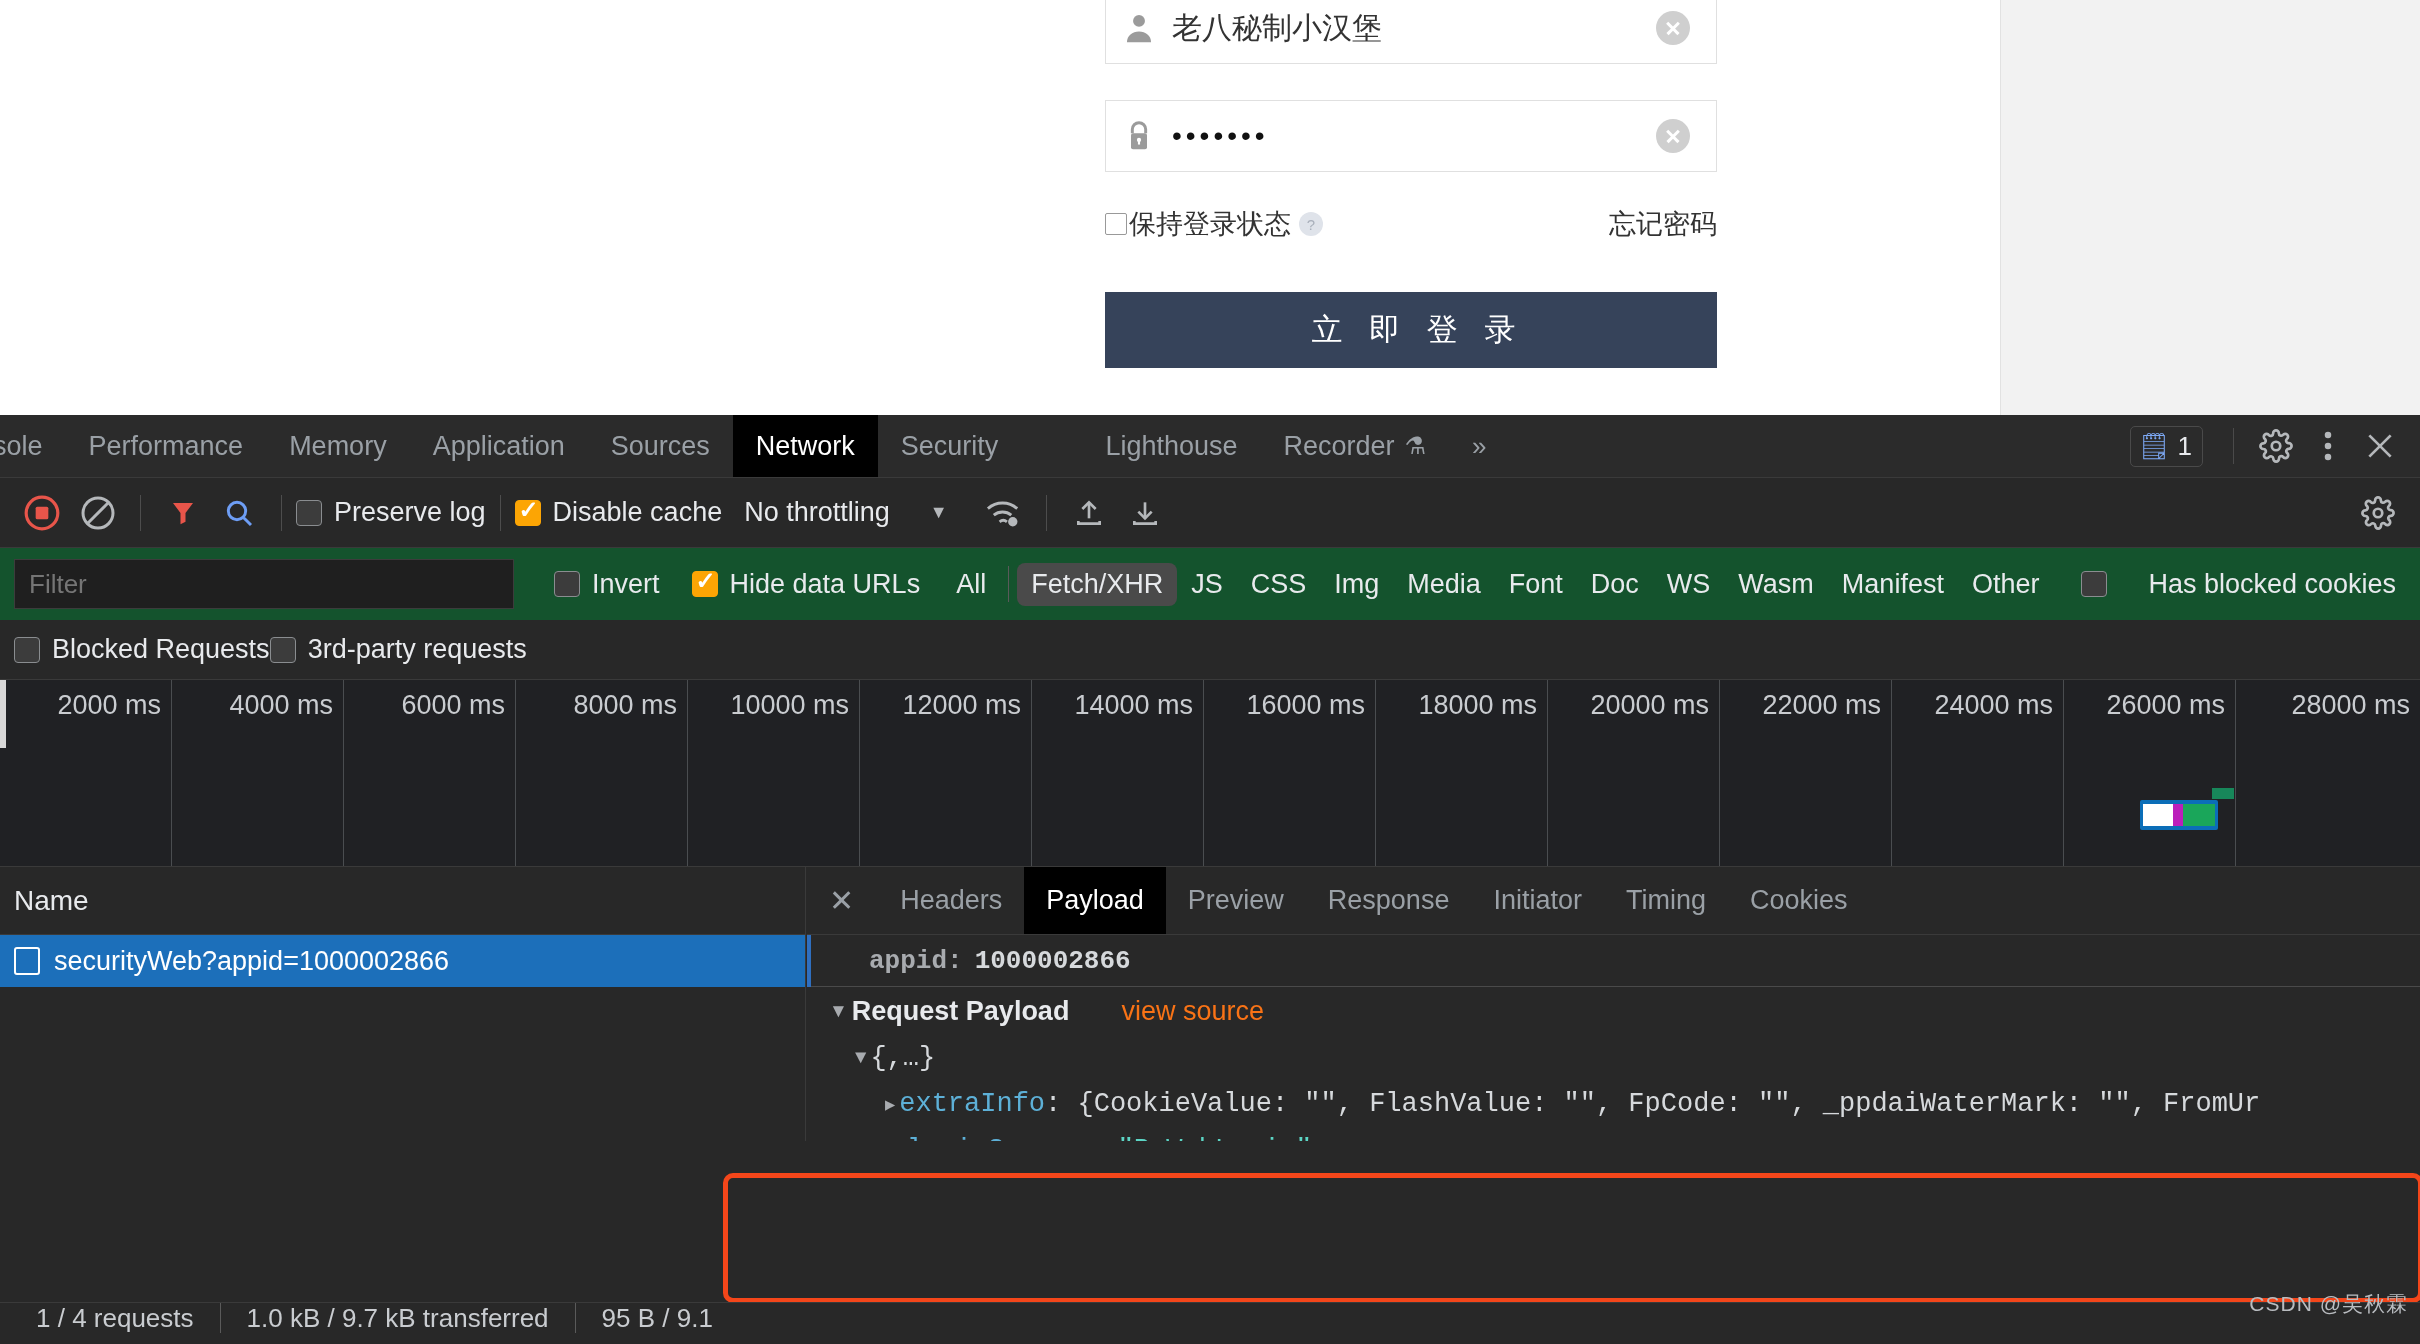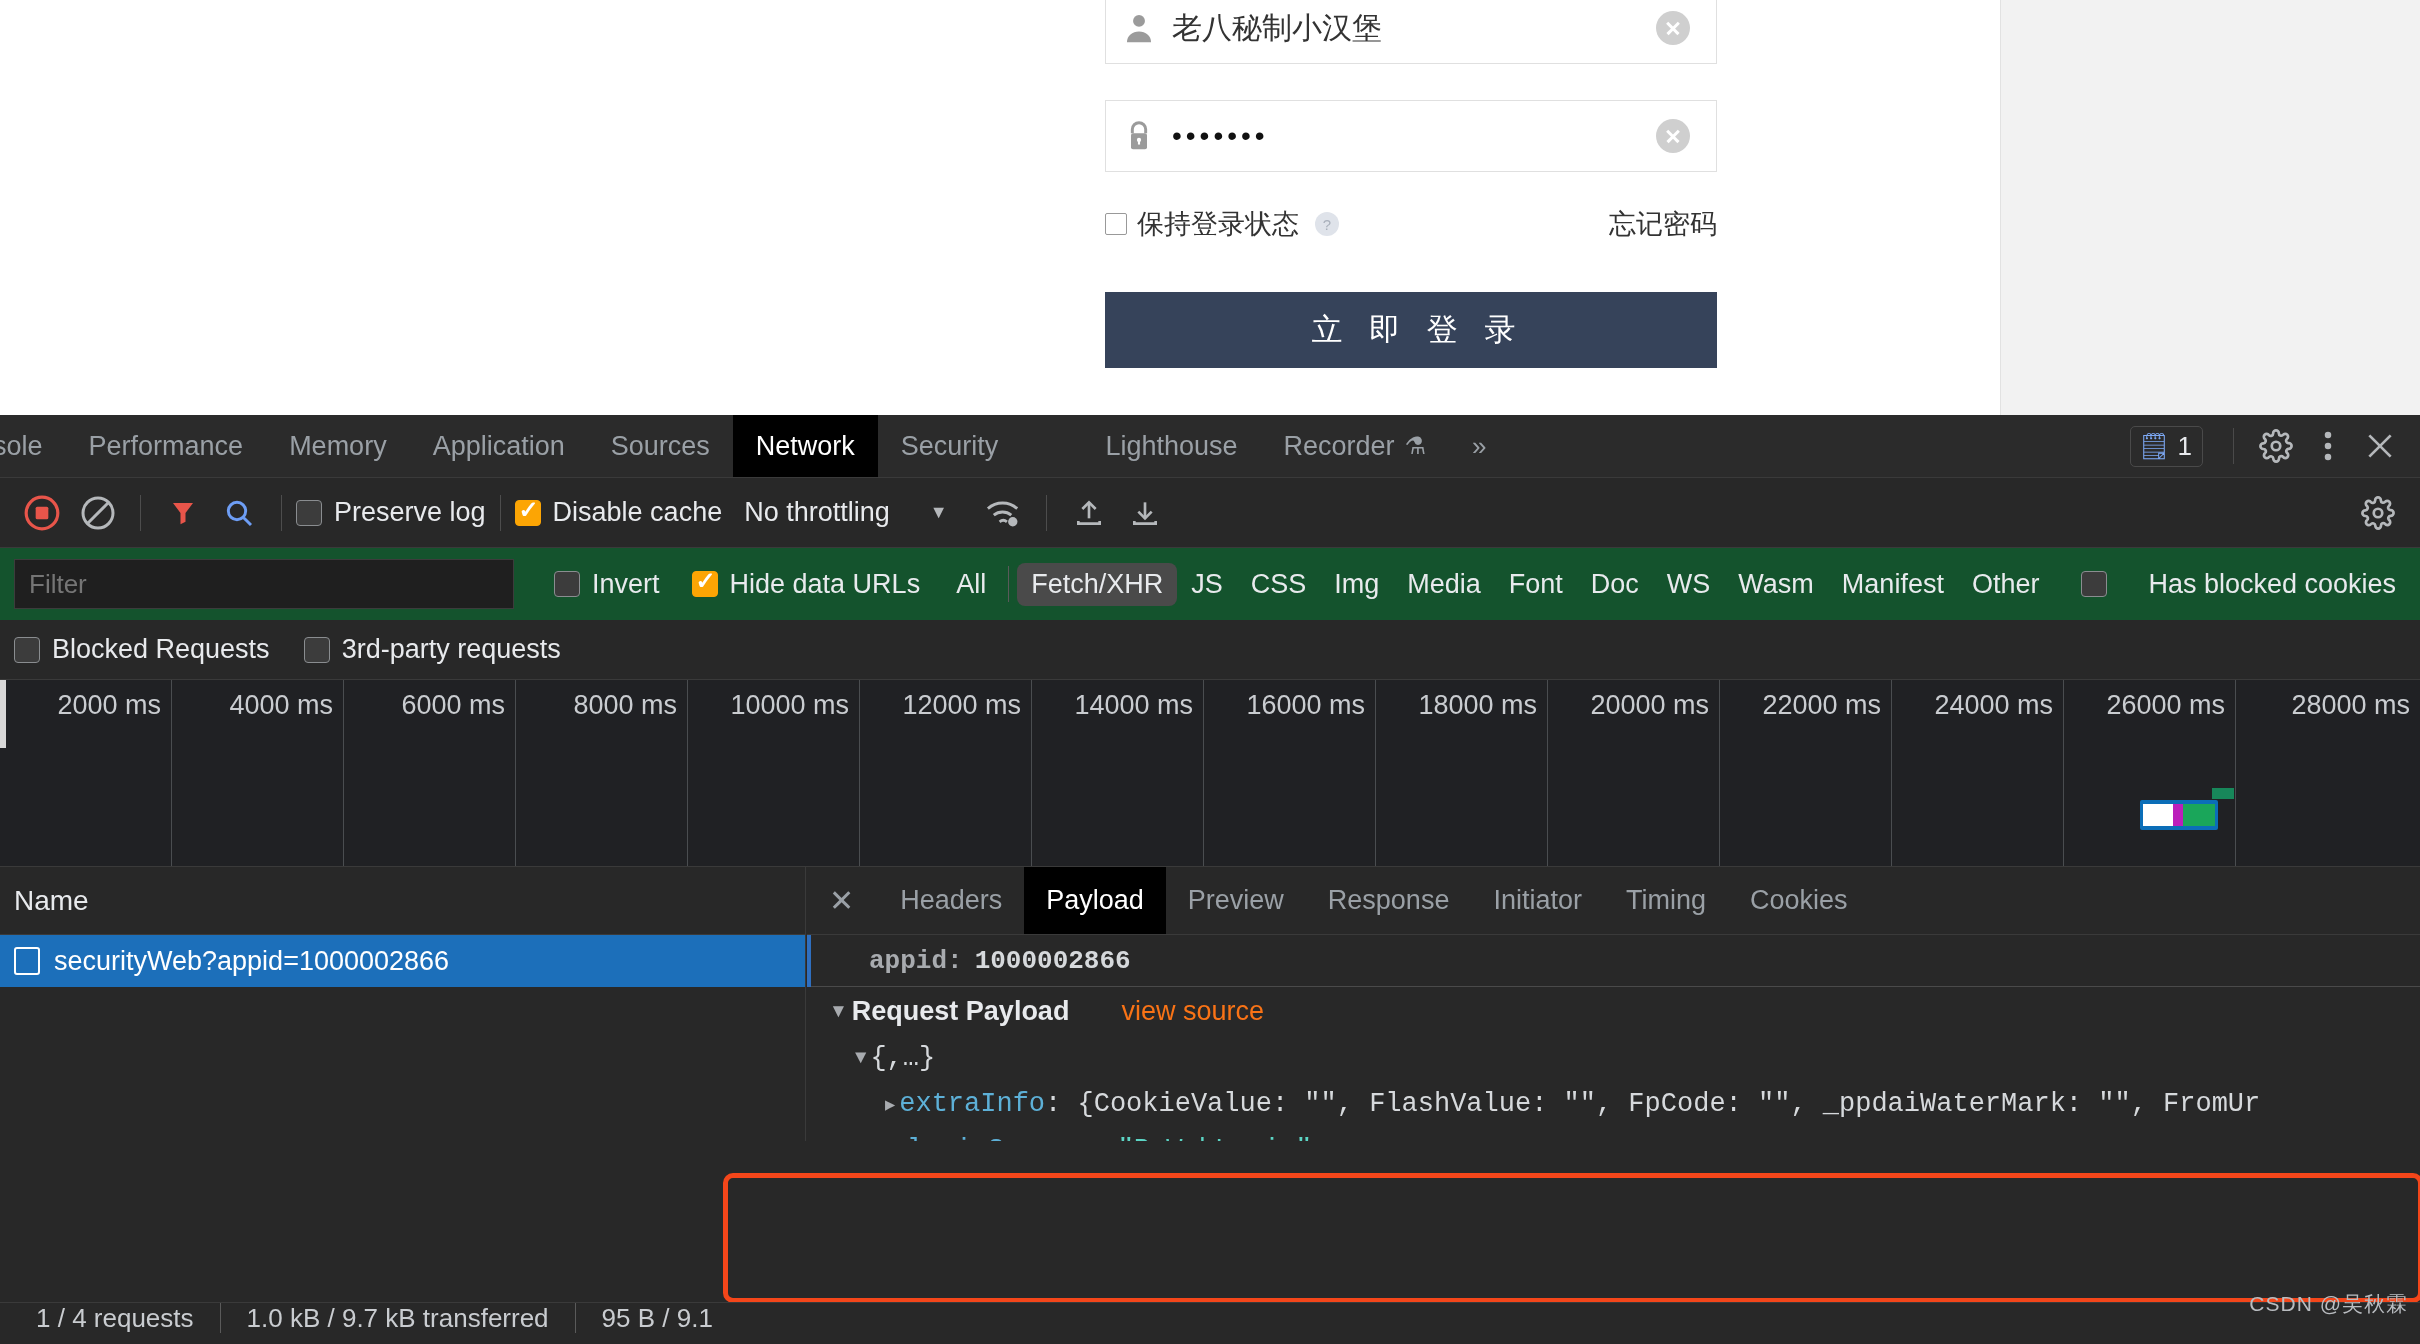--- a/index.html
+++ b/index.html
@@ -58,21 +58,21 @@
   }
   .clear-btn:before { transform: rotate(45deg); }
   .clear-btn:after  { transform: rotate(-45deg); }
 
   .gap { height: 36px; }
 
   .row-opts {
     width: 612px; display:flex; align-items:center;
     justify-content: space-between; margin-top: 34px;
   }
-  .keep-wrap { display:flex; align-items:center;gap:8px; }
+  .keep-wrap { display:flex; align-items:center; }
   .cbx {
     width: 22px; height: 22px; border: 1.5px solid #999;
     background:#fff; border-radius: 2px; flex:0 0 22px;
   }
   .keep-label { font-size: 27px; color:#333; margin-left: 2px; }
   .help-dot {
     width: 24px; height: 24px; border-radius:50%; background:#dfe3ea;
     margin-left: 8px; color:#a9b0bb; font-size:15px;
     display:flex; align-items:center; justify-content:center;
   }
@@ -496,21 +496,21 @@
       <span class="box-chk"></span>
       <span class="tb-label">Has blocked cookies</span>
     </div>
   </div>
 
   <div id="dt-filterbar2">
     <div class="tb-chk">
       <span class="box-chk"></span>
       <span class="tb-label">Blocked Requests</span>
     </div>
-    <div class="tb-chk" style="margin-left:34px;">
+    <div class="tb-chk" style="">
       <span class="box-chk"></span>
       <span class="tb-label">3rd-party requests</span>
     </div>
   </div>
 
   <div id="dt-timeline">
     <div class="tl-left-edge"></div>
     <div class="tl-cell" style="left:0px;   width:172px;">2000 ms</div>
     <div class="tl-cell" style="left:172px; width:172px;">4000 ms</div>
     <div class="tl-cell" style="left:344px; width:172px;">6000 ms</div>

